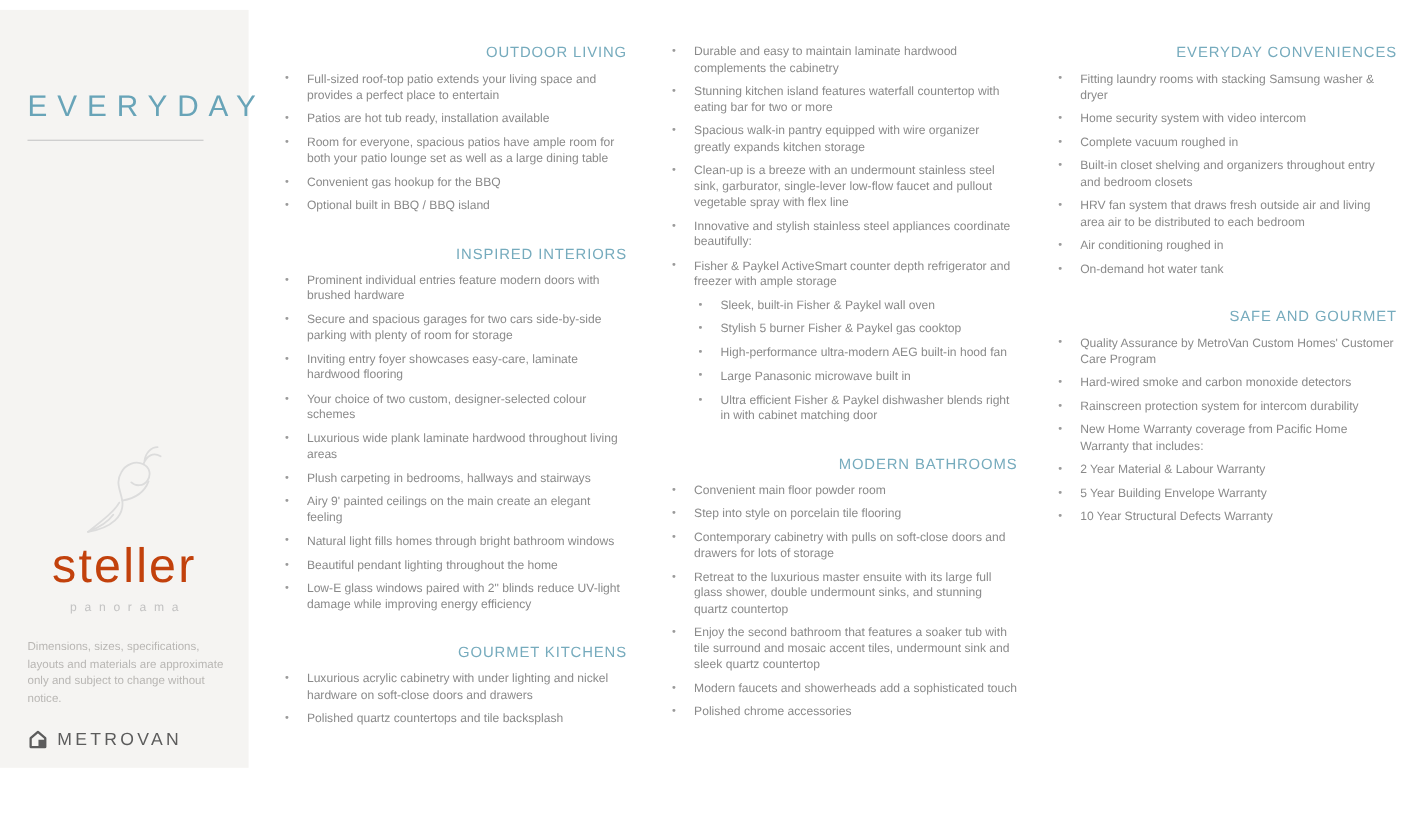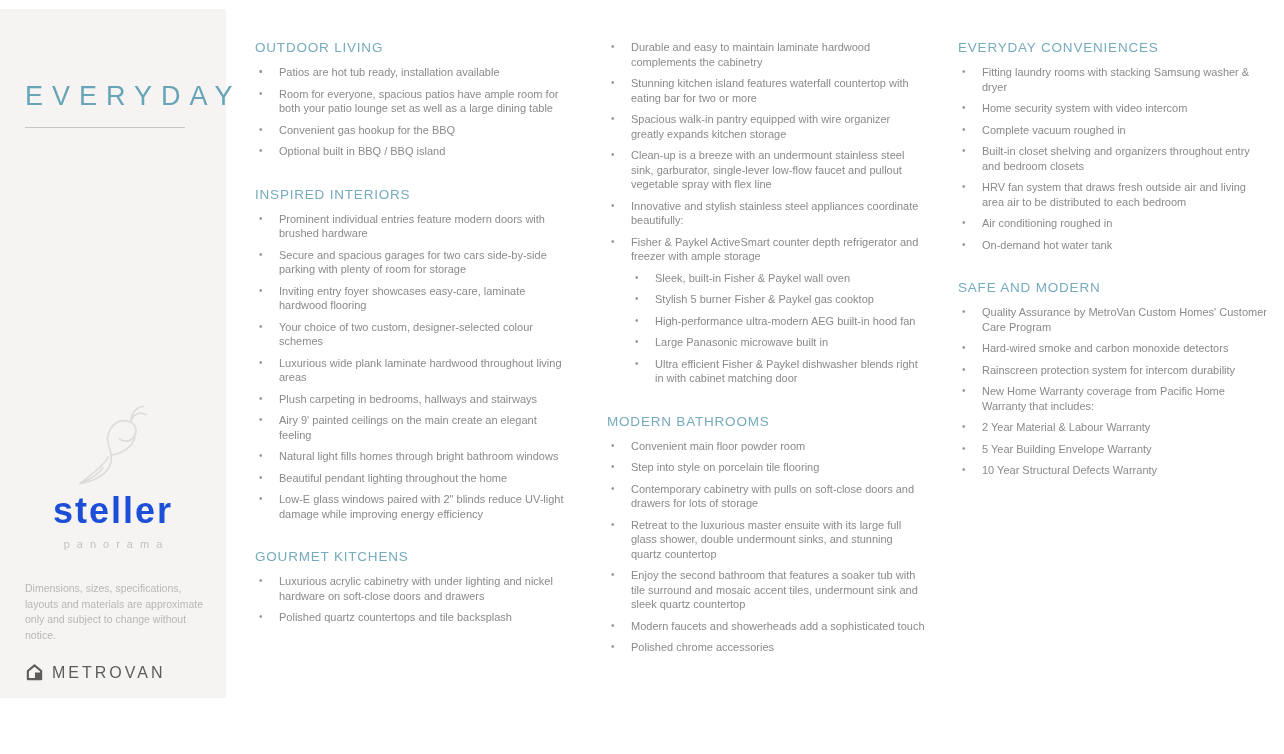--- a/index.html
+++ b/index.html
@@ -34,24 +34,24 @@
     background: #c6c6c6;
   }
   .brand-block {
     position: absolute;
     left: 0; top: 390px;
     width: 226px;
     text-align: center;
   }
   .bird-logo { display:block; margin: 0 auto 2px auto; }
   .brand-name {
-    font-size: 36px;
-    font-weight: 700;
+    font-size: 44px;
+    font-weight: 400;
     letter-spacing: 2px;
-    color: #1d4ed8;
+    color: #c2410c;
     line-height: 1.0;
   }
   .brand-sub {
     margin-top: 9px;
     font-size: 11px;
     letter-spacing: 7px;
     color: #c2c2c2;
     text-indent: 7px;
   }
   .disclaimer {
@@ -83,20 +83,21 @@
   .col-1 { left: 255px; width: 315px; }
   .col-2 { left: 607px; width: 318px; }
   .col-3 { left: 958px; width: 312px; }
   .section { margin-bottom: 28px; }
   .section-heading {
     font-size: 13.5px;
     font-weight: 400;
     letter-spacing: 0.8px;
     color: #76abbd;
     margin-bottom: 10px;
+    text-align: right;
   }
   .item {
     position: relative;
     padding-left: 24px;
     font-size: 11px;
     line-height: 14.5px;
     color: #8a8a8a;
     margin-bottom: 7px;
   }
   .item .bullet {
@@ -134,21 +135,21 @@
         <path d="M3 8.5 L10 2.5 L17 8.5 L17 17 L3 17 Z" stroke="#5c5c5c" stroke-width="2.2" fill="none" stroke-linejoin="round"></path>
         <rect x="10.5" y="10" width="6.5" height="7" fill="#5c5c5c"></rect>
       </svg>
       <span class="company-name">METROVAN</span>
     </div>
   </div>
 
   <div class="col col-1">
       <div class="section">
         <div class="section-heading">OUTDOOR LIVING</div>
-        <div class="item"><span class="bullet">•</span></div>
+        <div class="item"><span class="bullet">•</span><span>Full-sized roof-top patio extends your living space and provides a perfect place to entertain</span></div>
         <div class="item"><span class="bullet">•</span><span>Patios are hot tub ready, installation available</span></div>
         <div class="item"><span class="bullet">•</span><span>Room for everyone, spacious patios have ample room for both your patio lounge set as well as a large dining table</span></div>
         <div class="item"><span class="bullet">•</span><span>Convenient gas hookup for the BBQ</span></div>
         <div class="item"><span class="bullet">•</span><span>Optional built in BBQ / BBQ island</span></div>
       </div>
       <div class="section">
         <div class="section-heading">INSPIRED INTERIORS</div>
         <div class="item"><span class="bullet">•</span><span>Prominent individual entries feature modern doors with brushed hardware</span></div>
         <div class="item"><span class="bullet">•</span><span>Secure and spacious garages for two cars side-by-side parking with plenty of room for storage</span></div>
         <div class="item"><span class="bullet">•</span><span>Inviting entry foyer showcases easy-care, laminate hardwood flooring</span></div>
@@ -196,21 +197,21 @@
         <div class="section-heading">EVERYDAY CONVENIENCES</div>
         <div class="item"><span class="bullet">•</span><span>Fitting laundry rooms with stacking Samsung washer &amp; dryer</span></div>
         <div class="item"><span class="bullet">•</span><span>Home security system with video intercom</span></div>
         <div class="item"><span class="bullet">•</span><span>Complete vacuum roughed in</span></div>
         <div class="item"><span class="bullet">•</span><span>Built-in closet shelving and organizers throughout entry and bedroom closets</span></div>
         <div class="item"><span class="bullet">•</span><span>HRV fan system that draws fresh outside air and living area air to be distributed to each bedroom</span></div>
         <div class="item"><span class="bullet">•</span><span>Air conditioning roughed in</span></div>
         <div class="item"><span class="bullet">•</span><span>On-demand hot water tank</span></div>
       </div>
       <div class="section">
-        <div class="section-heading">SAFE AND MODERN</div>
+        <div class="section-heading">SAFE AND GOURMET</div>
         <div class="item"><span class="bullet">•</span><span>Quality Assurance by MetroVan Custom Homes' Customer Care Program</span></div>
         <div class="item"><span class="bullet">•</span><span>Hard-wired smoke and carbon monoxide detectors</span></div>
         <div class="item"><span class="bullet">•</span><span>Rainscreen protection system for intercom durability</span></div>
         <div class="item"><span class="bullet">•</span><span>New Home Warranty coverage from Pacific Home Warranty that includes:</span></div>
         <div class="item"><span class="bullet">•</span><span>2 Year Material &amp; Labour Warranty</span></div>
         <div class="item"><span class="bullet">•</span><span>5 Year Building Envelope Warranty</span></div>
         <div class="item"><span class="bullet">•</span><span>10 Year Structural Defects Warranty</span></div>
       </div>
     </div>
 

